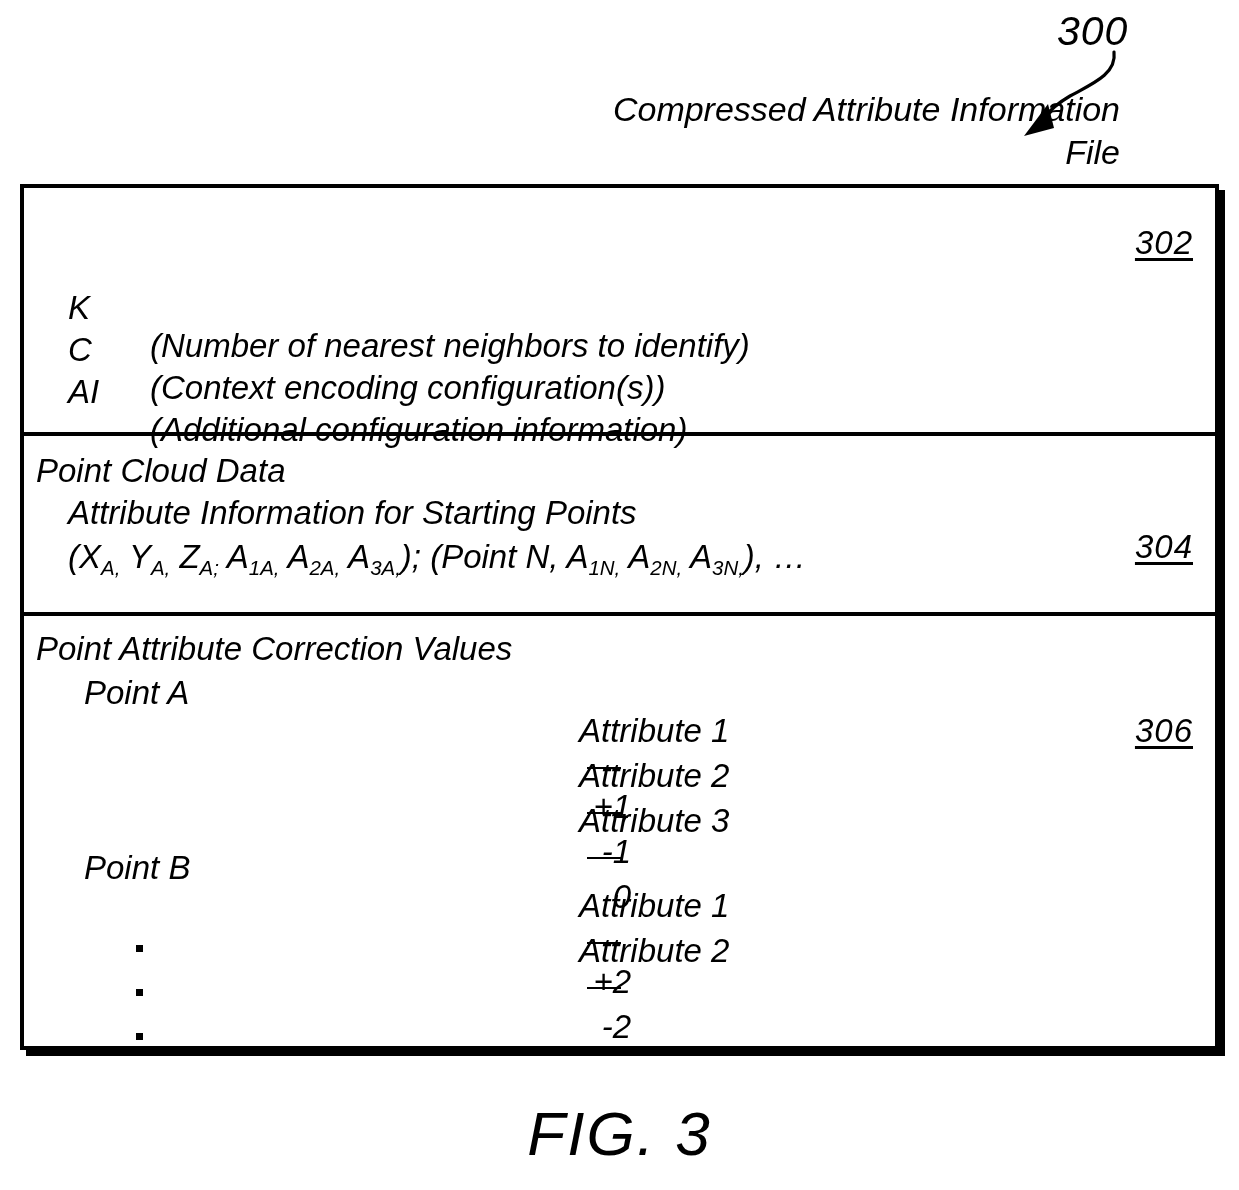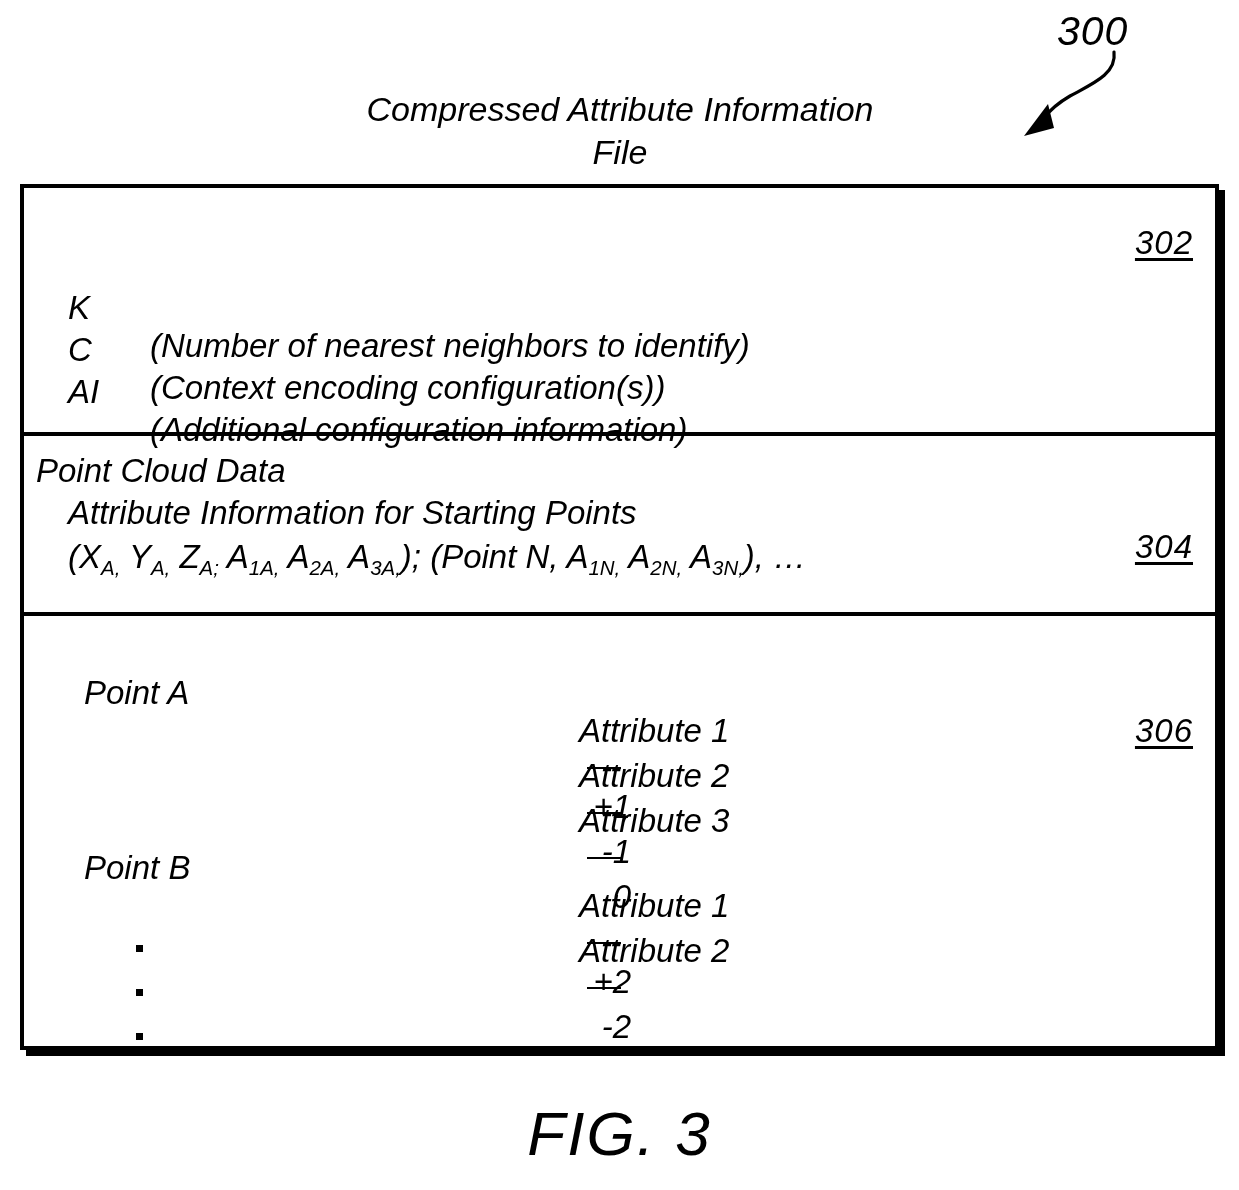--- a/index.html
+++ b/index.html
@@ -33,21 +33,21 @@
     width: 110px;
     height: 95px;
   }
 
   
   #fig-title {
     position: absolute;
     left: 120px;
     top: 88px;
     width: 1000px;
-    text-align: center;
+    text-align: right;
     font-size: 34px;
     font-style: italic;
     line-height: 43px;
     white-space: pre-line;
   }
 
   
   #file-box {
     position: absolute;
     left: 20px;
@@ -199,20 +199,21 @@
     <div class="line" id="s304-head">Point Cloud Data</div>
 
     <div class="line" id="s304-sub">Attribute Information for Starting Points</div>
 
     <div class="line" id="s304-expr">(X<sub>A,</sub> Y<sub>A,</sub> Z<sub>A;</sub> A<sub>1A,</sub> A<sub>2A,</sub> A<sub>3A,</sub>); (Point N, A<sub>1N,</sub> A<sub>2N,</sub> A<sub>3N,</sub>), …</div>
   </div>
 
   <div class="section" id="section-306">
     <div class="ref-num" id="ref-306">306</div>
 
+    <div class="line" id="s306-head">Point Attribute Correction Values</div>
 
     <div class="pt-label" id="ptA">Point A</div>
 
     <div class="attr-row" id="attrA1">
       <span class="attr-name">Attribute 1</span>
       <span class="attr-dash"></span>
       <span class="attr-val">+1</span>
     </div>
     <div class="attr-row" id="attrA2">
       <span class="attr-name">Attribute 2</span>

